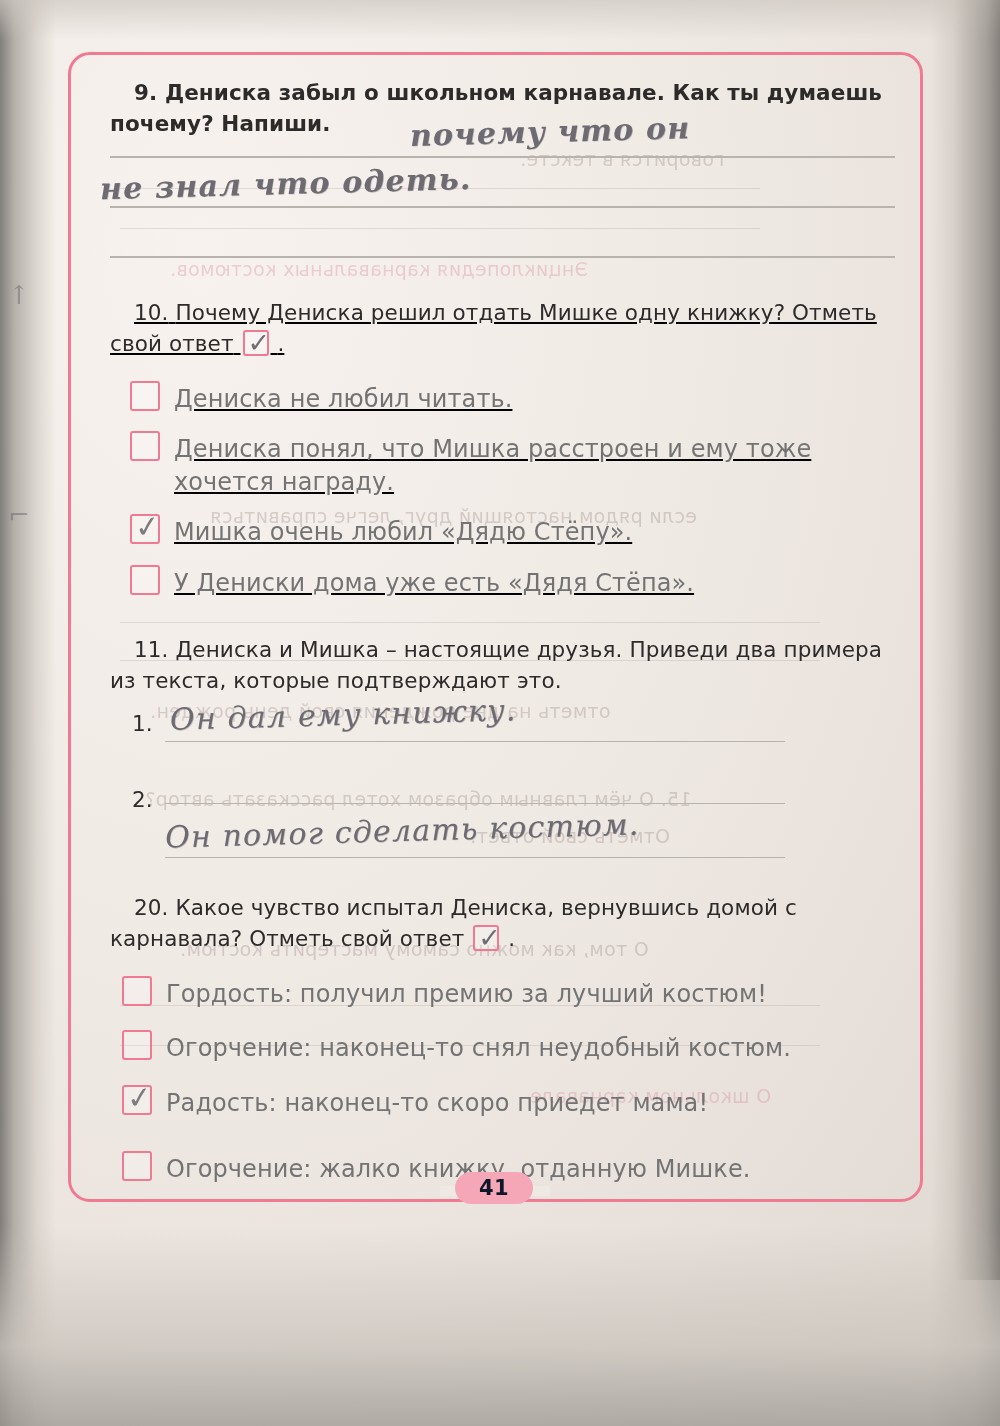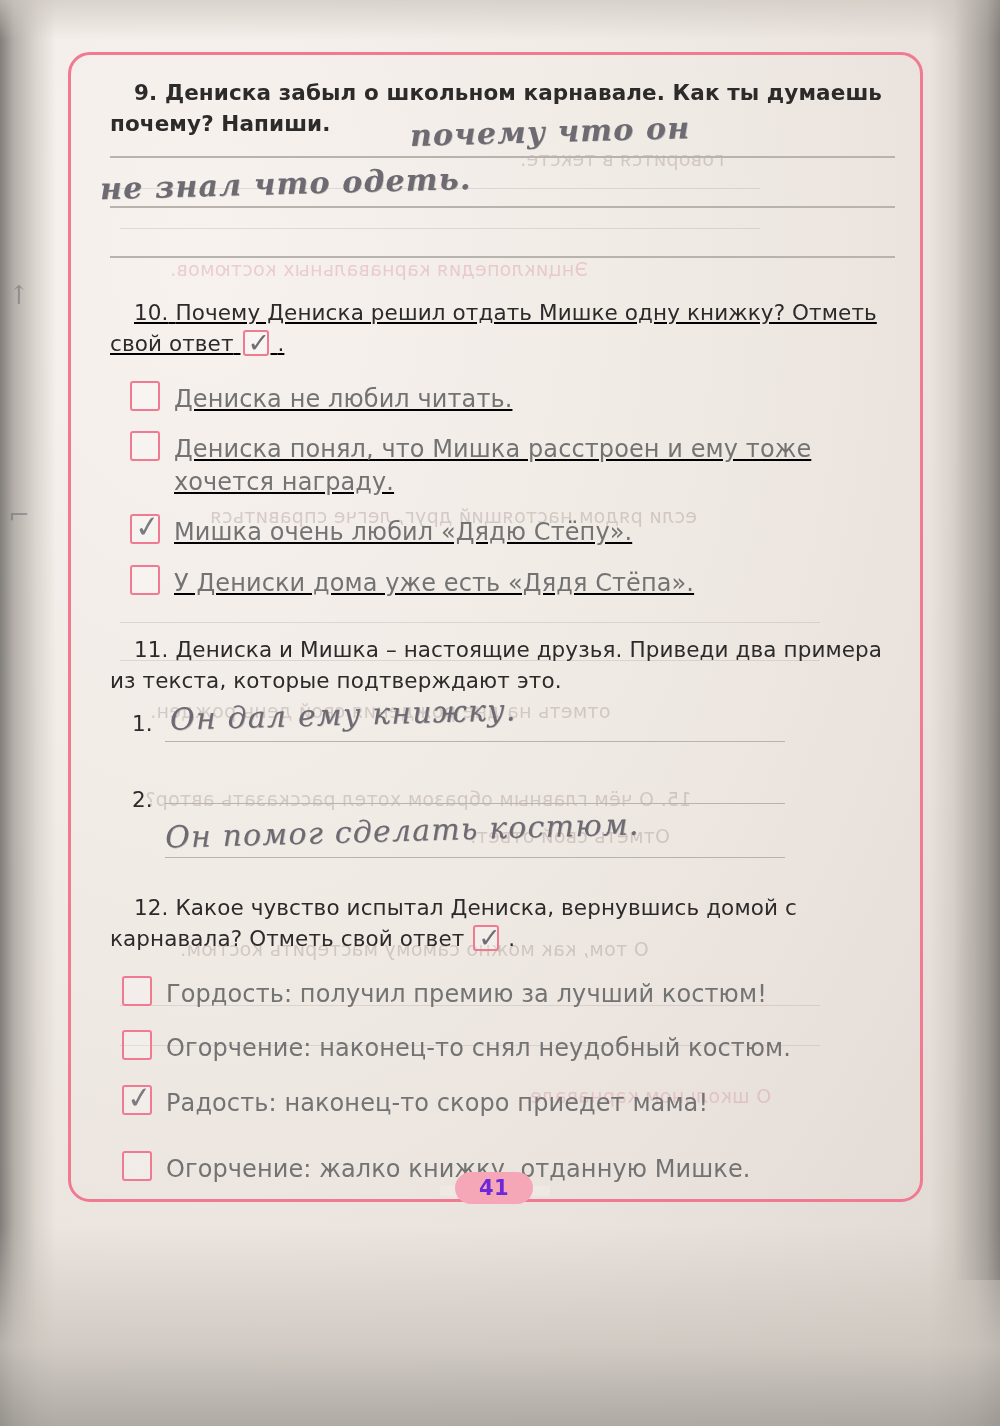--- a/index.html
+++ b/index.html
@@ -181,21 +181,21 @@
 
   
   .pagenum {
     position: absolute;
     left: 455px;
     top: 1172px;
     width: 78px;
     height: 32px;
     background: #f5a7b8;
     border-radius: 16px;
-    color: #6d28d9;
+    color: #0f172a;
     font-size: 21px;
     font-weight: bold;
     text-align: center;
     line-height: 32px;
     letter-spacing: .5px;
   }
   .pagenum-cover {
     position: absolute;
     left: 440px;
     top: 1186px;
@@ -303,21 +303,21 @@
 
       <div class="rule short" style="top:168px;"></div>
 
       <div style="position:absolute; left:22px; top:152px; font-size:21.5px; color:#2d2a2a;">2.</div>
       <div class="rule short" style="top:222px;"></div>
       <div class="hand" style="left:55px; top:178px;">Он помог сделать костюм.</div>
     </div>
 
     <div style="position:relative; margin-top:8px;">
       <div class="qtext">
-        <span class="qnum">12.</span>
+        <span class="qnum">20.</span>
         <span>Какое чувство испытал Дениска, вернувшись домой с карнавала? Отметь свой ответ</span>
         <span class="cbox inline"><span class="tick">✓</span></span>
         <span>.</span>
       </div>
 
       <div style="margin-top:22px; margin-left:12px;">
         <div class="opt" style="margin-top:16px;">
           <span class="cbox"></span>
           <span class="lbl">Гордость: получил премию за лучший костюм!</span>
         </div>

